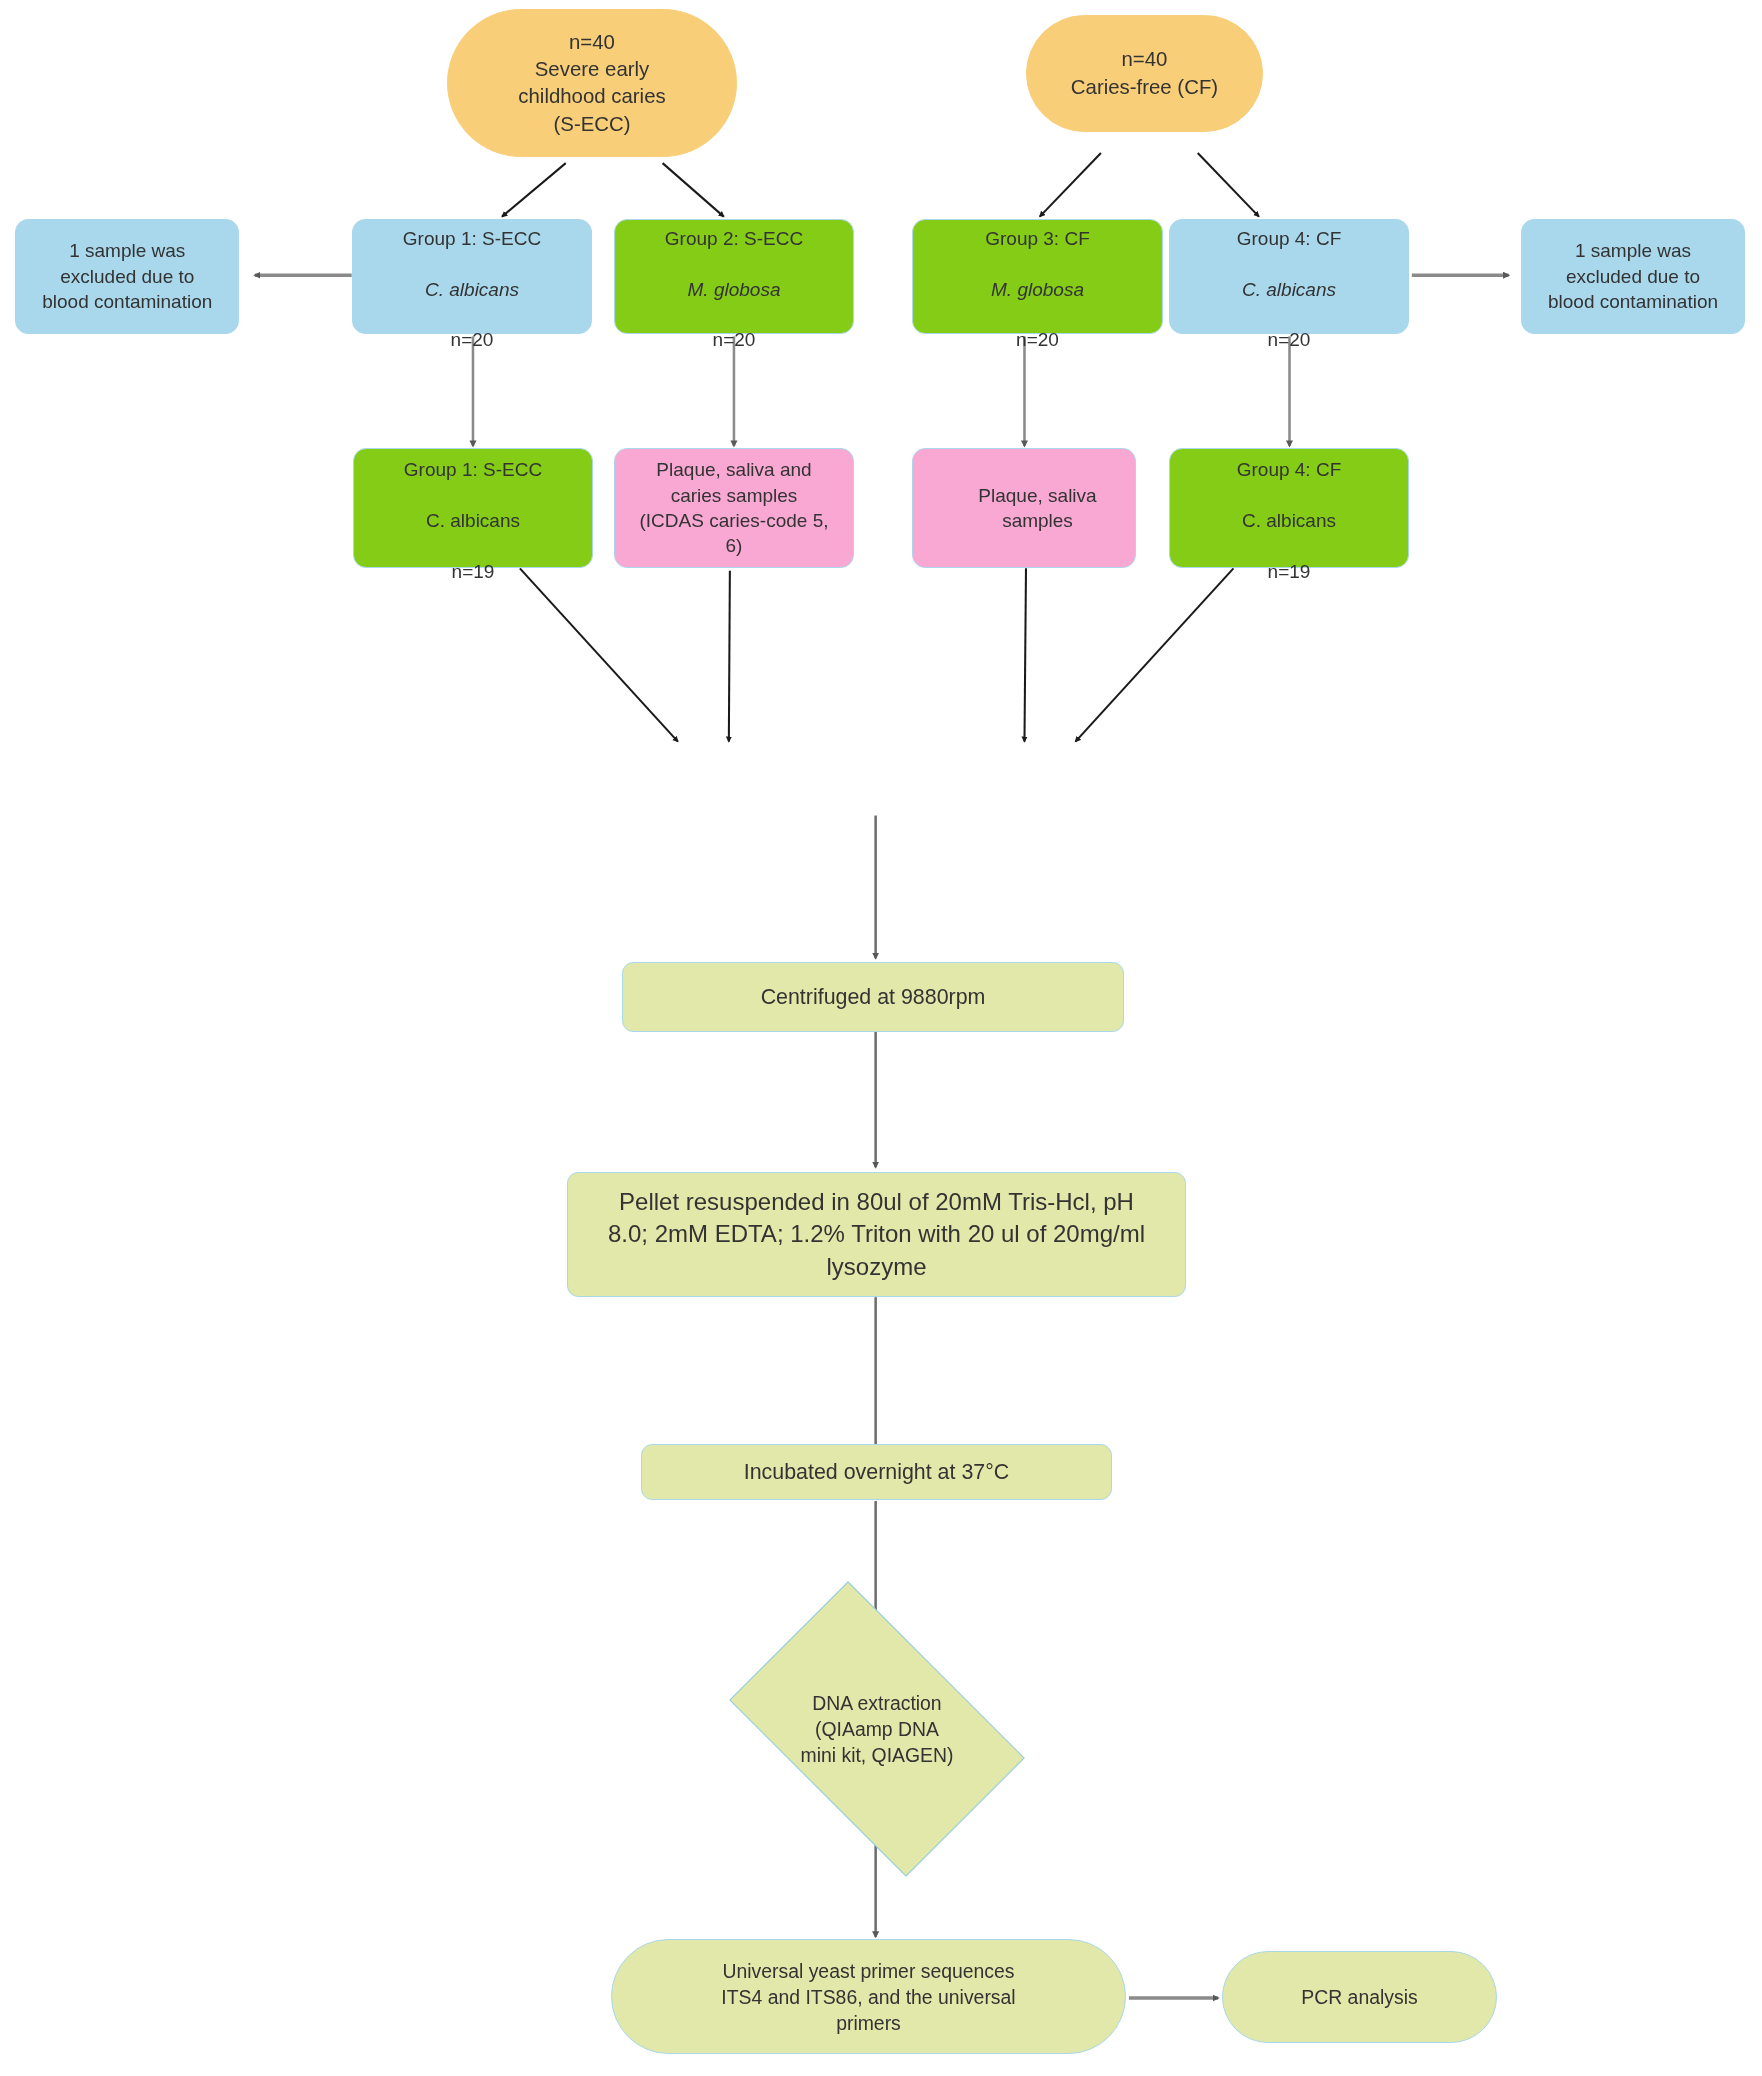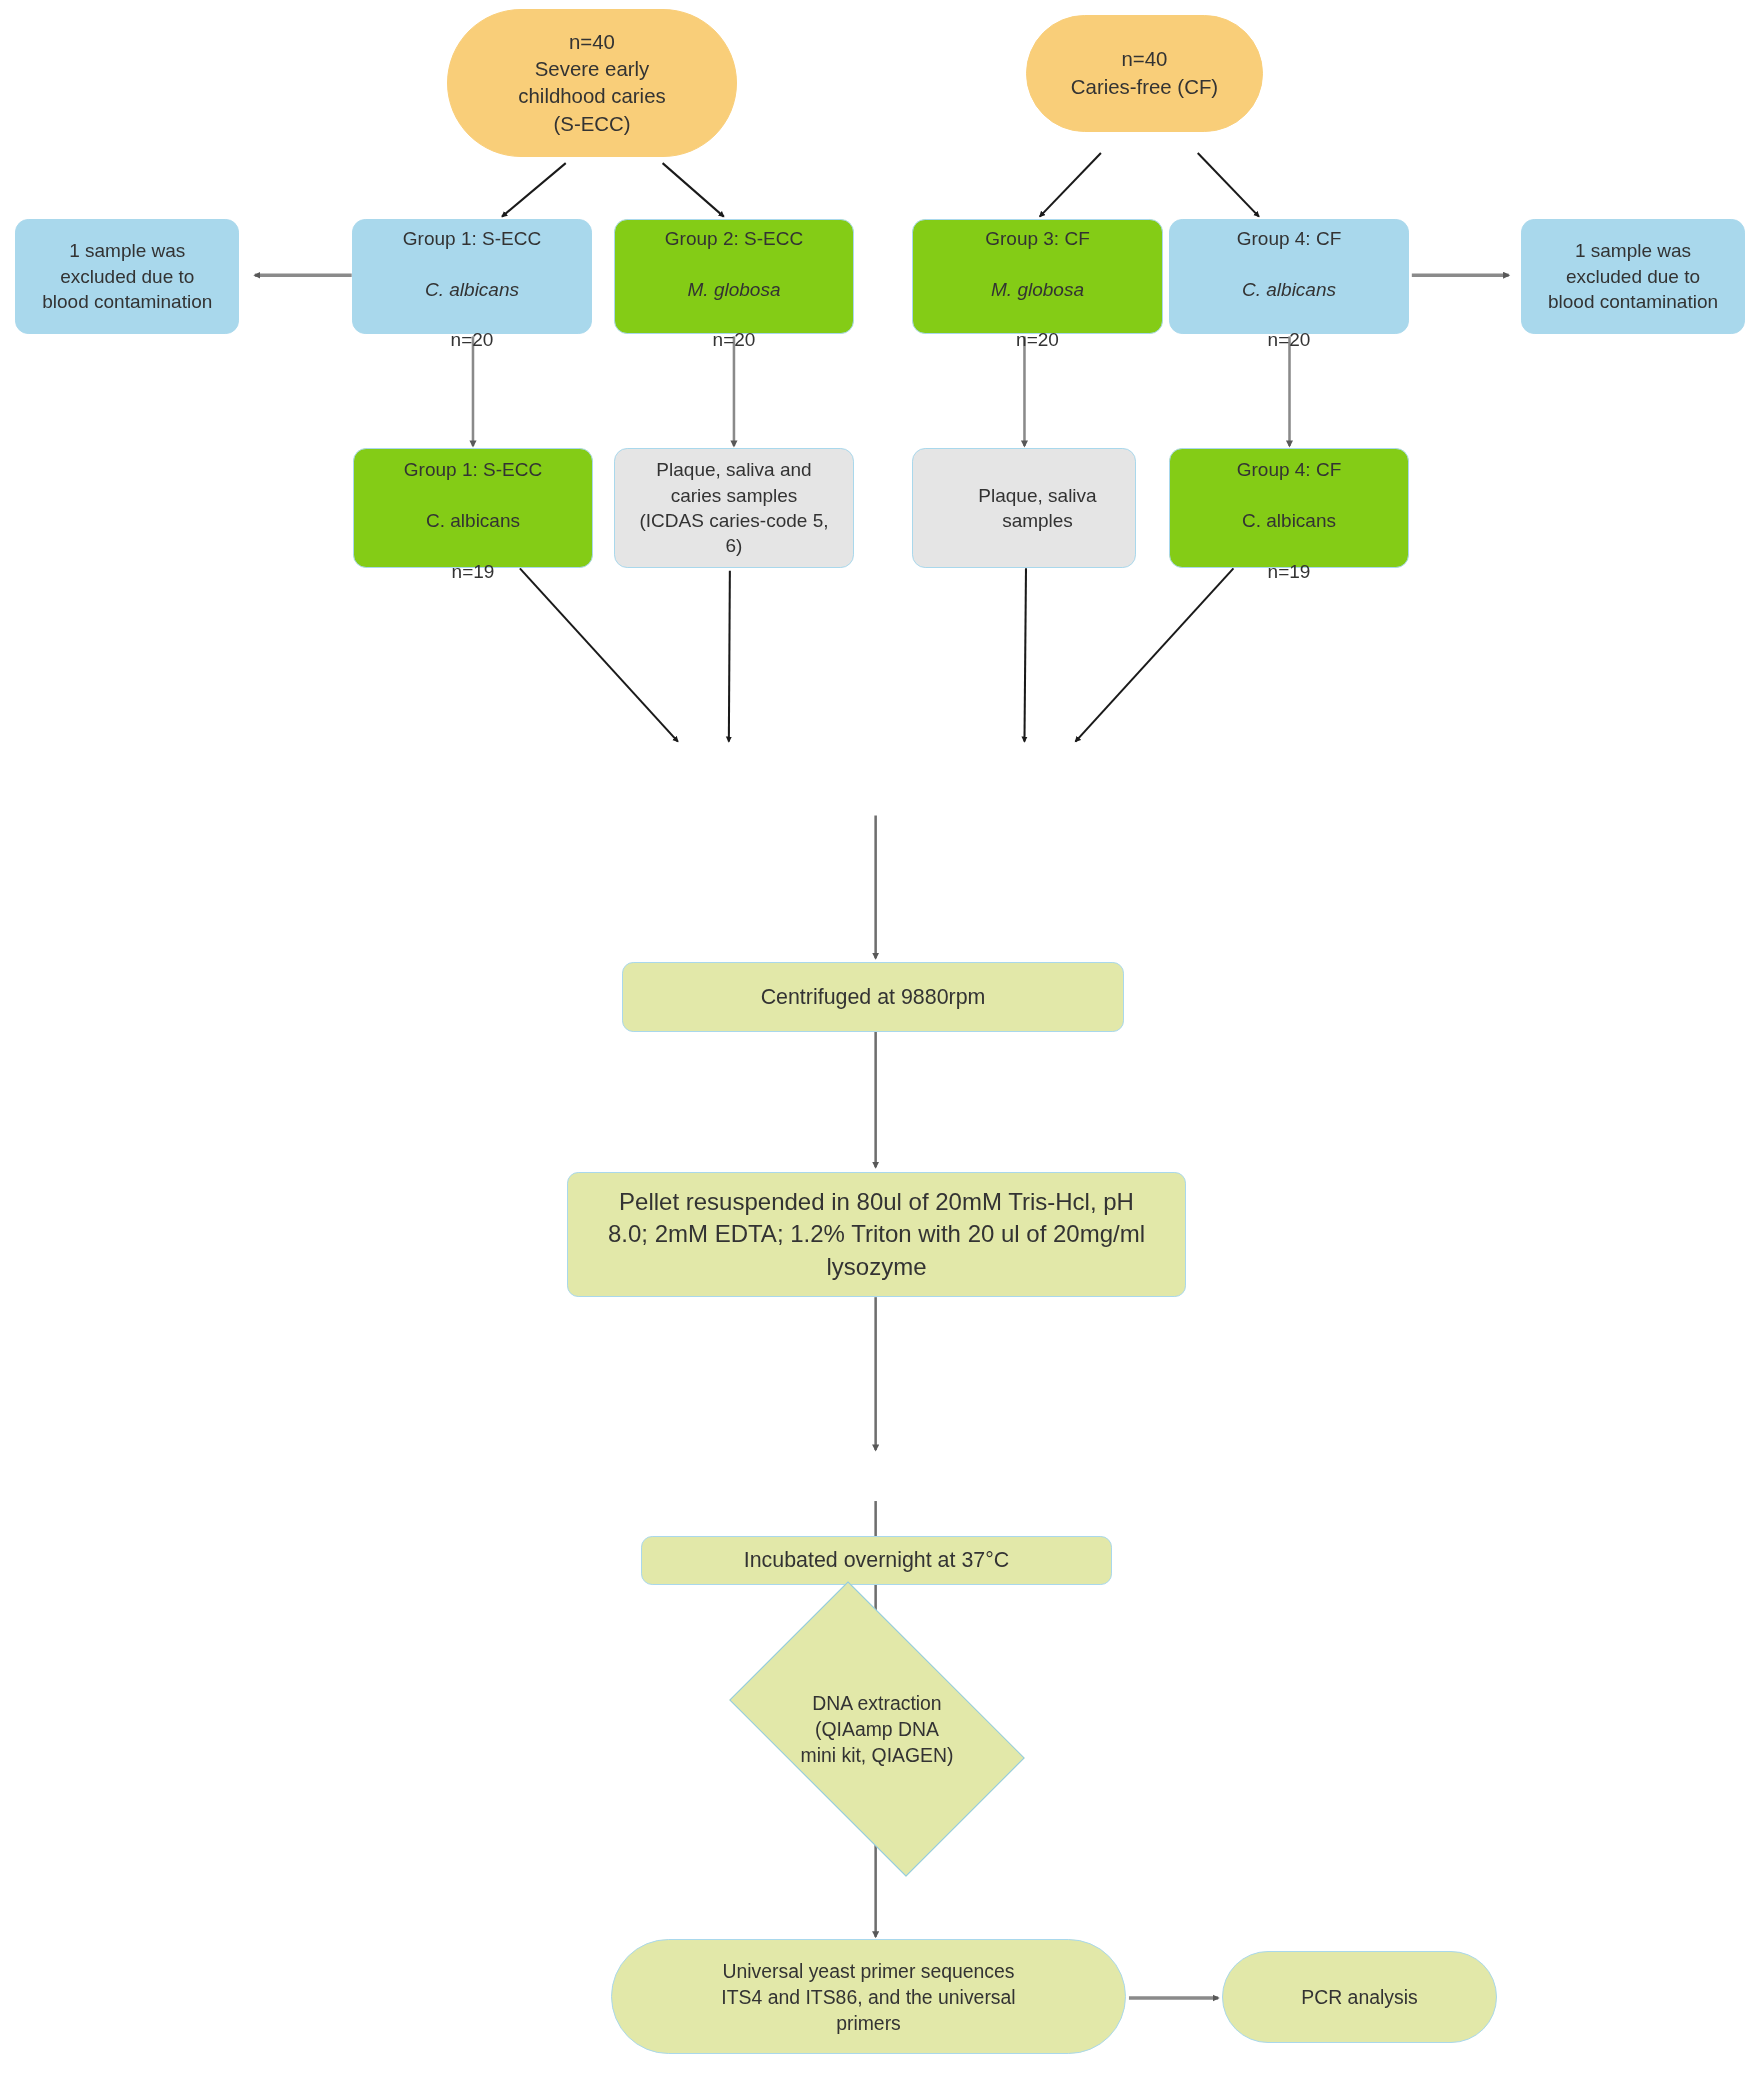--- a/index.html
+++ b/index.html
@@ -57,21 +57,21 @@
   }
   .softbox {
     border-radius: 11.2px;
     border: 1.5px solid #a9d8ec;
   }
 
   
   .fill-orange { background: #f9ce79; border-color: #f9ce79; }
   .fill-blue   { background: #a9d8ec; border-color: #a9d8ec; }
   .fill-pink   { background: #84cc16; border-color: #a9d8ec; }
-  .fill-cream  { background: #e5e5e5; border-color: #a9d8ec; }
+  .fill-cream  { background: #f9a8d4; border-color: #a9d8ec; }
   .fill-green  { background: #e2e8a9; border-color: #a9d8ec; }
   .fill-white  { background: #ffffff; border-color: #a9d8ec; }
 
   
   .diamond {
     position: absolute;
     z-index: 2;
   }
   .diamond .dshape {
     position: absolute;
@@ -272,21 +272,21 @@
   <div class="node softbox fill-green" style="left:622px; top:962px; width:502px; height:70px; font-size:21.4px;">
     <div class="txt">Centrifuged at 9880rpm</div>
   </div>
 
   <div class="node softbox fill-green" style="left:567px; top:1172px; width:619px; height:125px; font-size:24px;">
     <div class="txt">Pellet  resuspended in 80ul of 20mM Tris-Hcl, pH
 8.0; 2mM EDTA; 1.2% Triton with 20 ul of 20mg/ml
 lysozyme</div>
   </div>
 
-  <div class="node softbox fill-green" style="left:641px; top:1536px; width:471px; height:49px; font-size:21.4px;">
+  <div class="node softbox fill-green" style="left:641px; top:1444px; width:471px; height:56px; font-size:21.4px;">
     <div class="txt">Incubated overnight at 37°C</div>
   </div>
 
   <div class="diamond" style="left:752px; top:1645px; width:250px; height:168px;">
     <div class="dshape"></div>
     <div class="dlabel" style="font-size:19.4px;">DNA extraction
 (QIAamp DNA
 mini kit, QIAGEN)</div>
   </div>
 

